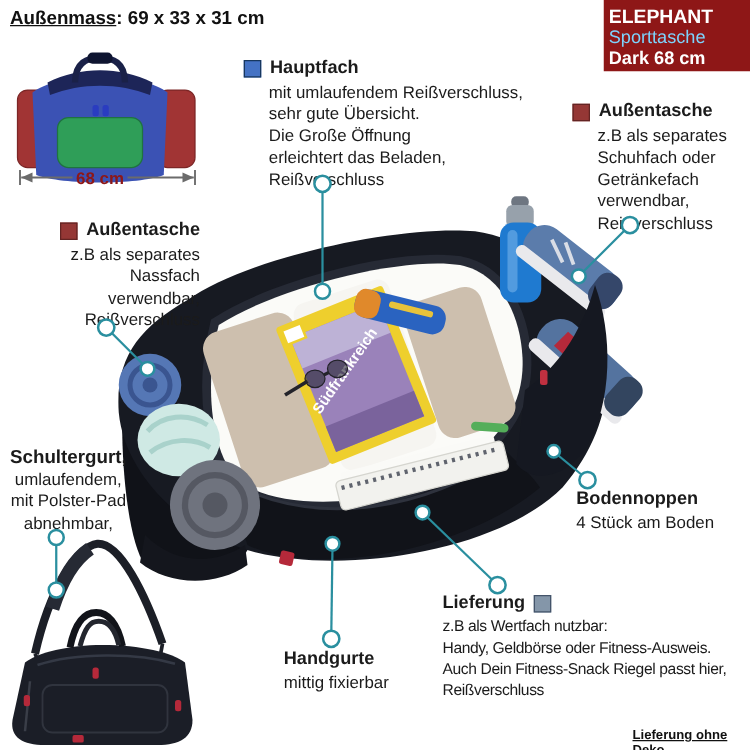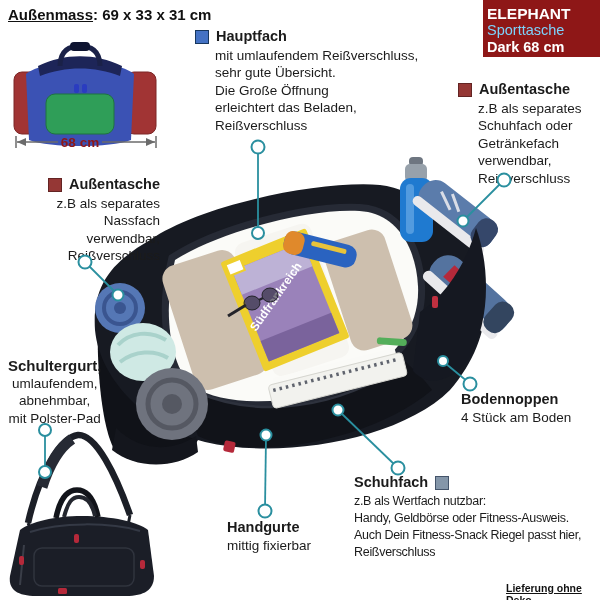--- a/index.html
+++ b/index.html
@@ -185,21 +185,21 @@
 <div class="dim-note">
   <span class="u">Außenmass</span><span>: 69 x 33 x 31 cm</span>
 </div>
 
 <div class="brand-box">
   <div class="b1">ELEPHANT</div>
   <div class="b2">Sporttasche</div>
   <div class="b3">Dark 68 cm</div>
 </div>
 
-<div class="ann" style="left:195px; top:28px;">
+<div class="ann" style="left:195px; top:46px;">
   <div class="trow">
     <span class="sq blue"></span>
     <span class="title">Hauptfach</span>
   </div>
   <div class="indent body">
     <div>mit umlaufendem Reißverschluss,</div>
     <div>sehr gute Übersicht.</div>
     <div>Die Große Öffnung</div>
     <div>erleichtert das Beladen,</div>
     <div>Reißverschluss</div>
@@ -230,35 +230,35 @@
     <div>Nassfach</div>
     <div>verwendbar,</div>
     <div>Reißverschluss</div>
   </div>
 </div>
 
 <div class="ann ann-schultergurt" style="left:8px; top:357px;text-align:center;">
   <div class="title">Schultergurt,</div>
   <div class="body">
     <div>umlaufendem,</div>
+    <div>mit Polster-Pad</div>
     <div>abnehmbar,</div>
-    <div>mit Polster-Pad</div>
   </div>
 </div>
 
 <div class="ann" style="left:461px; top:391px;">
   <div class="title">Bodennoppen</div>
   <div class="body">
     <div>4 Stück am Boden</div>
   </div>
 </div>
 
 <div class="ann ann-vortasche" style="left:354px; top:474px;">
   <div class="trow">
-    <span class="title">Schuhfach</span>
+    <span class="title">Lieferung</span>
     <span class="sq gray"></span>
   </div>
   <div class="body">
     <div>z.B als Wertfach nutzbar:</div>
     <div>Handy, Geldbörse oder Fitness-Ausweis.</div>
     <div>Auch Dein Fitness-Snack Riegel passt hier,</div>
     <div>Reißverschluss</div>
   </div>
 </div>
 

